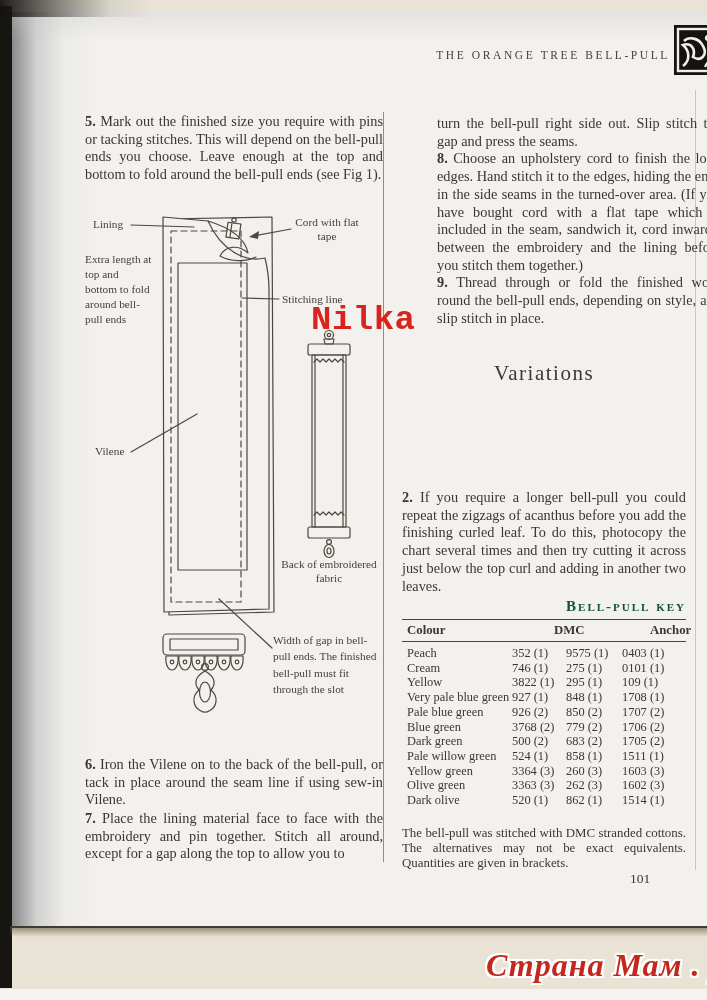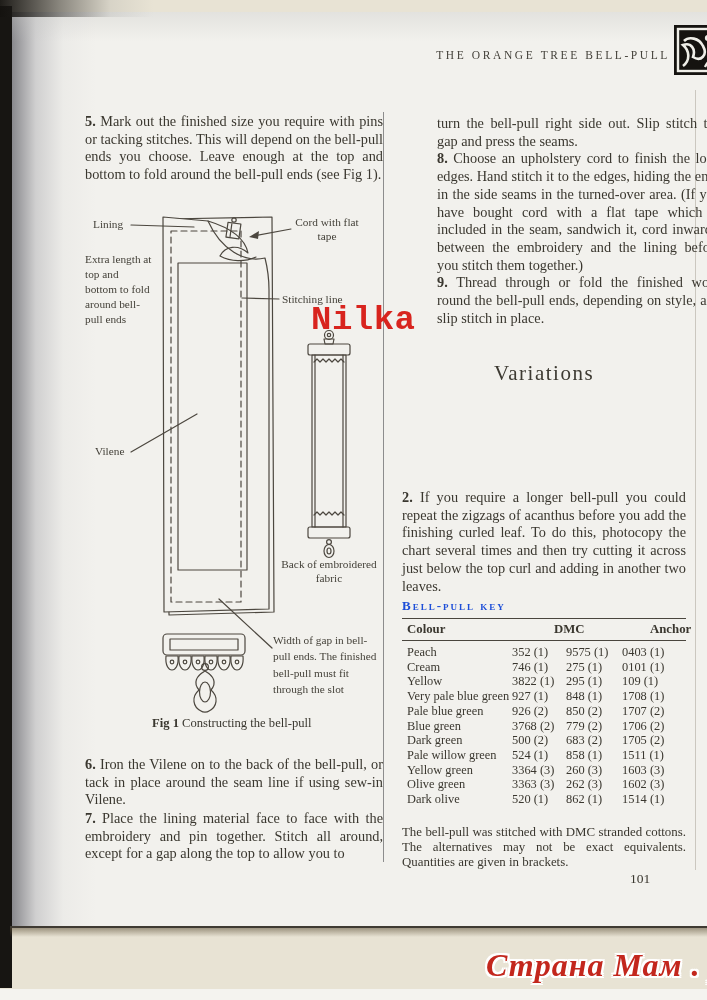--- a/index.html
+++ b/index.html
@@ -50,22 +50,22 @@
   .lbl-vilene{left:20px;top:234px;}
   .lbl-back{left:198px;top:348px;width:112px;text-align:center;line-height:13.5px;}
   .lbl-widthgap{left:198px;top:422px;width:104px;line-height:16.4px;}
   .fig-caption{position:absolute;left:77px;top:506px;width:230px;font-size:12.6px;color:#3a372f;}
   .fig-caption b{font-weight:bold;}
   .nilka{position:absolute;left:236px;top:44px;font-family:Liberation Mono, monospace;
     font-weight:bold;font-size:34px;color:#d8241e;letter-spacing:0.5px;margin-top:47px;}
 
   
   .key-table{position:absolute;left:402px;top:598px;width:284px;}
-  .key-title{text-align:left;font-variant:small-caps;font-weight:bold;letter-spacing:2px;
-    font-size:13px;color:#1d4ed8;margin:0 0 4px 0;}
+  .key-title{text-align:right;font-variant:small-caps;font-weight:bold;letter-spacing:2px;
+    font-size:15px;color:#14532d;margin:0 0 4px 0;}
   .key-rule{border:none;border-top:1.6px solid #4a463e;margin:0;}
   .key-head{display:grid;grid-template-columns:105px 54px 56px 69px;padding:3px 0 3px 5px;
     font-size:12.8px;font-weight:bold;color:#3a372f;gap:42px;}
   .key-rows{padding:4px 0 0 5px;}
   .key-row{display:grid;grid-template-columns:105px 54px 56px 69px;font-size:12.4px;
     line-height:14.7px;white-space:nowrap;color:#3a372f;}
   .key-note{margin-top:18px;font-size:12.9px;line-height:14.9px;text-align:justify;color:#3a372f;}
 
   .page-number{position:absolute;left:630px;top:871px;font-size:13.5px;color:#3a372f;}
 
@@ -161,21 +161,20 @@
       <ellipse cx="130" cy="482" rx="5.5" ry="10"></ellipse>
     </svg>
     <div class="fig-label lbl-lining">Lining</div>
     <div class="fig-label lbl-cord">Cord with flat tape</div>
     <div class="fig-label lbl-extra">Extra length at top and bottom to fold around bell-pull ends</div>
     <div class="fig-label lbl-stitching">Stitching line</div>
     <div class="fig-label lbl-vilene">Vilene</div>
     <div class="fig-label lbl-back">Back of embroidered fabric</div>
     <div class="fig-label lbl-widthgap">Width of gap in bell-pull ends. The finished bell-pull must fit through the slot</div>
     <div class="nilka">Nilka</div>
-    <div class="fig-caption"><b>Fig 1</b> <span>Constructing the bell-pull</span></div>
   </div>
 
   <p class="body-p" style="left:85px;top:756px;width:298px;"><b class="num">6.</b> <span>Iron the Vilene on to the back of the bell-pull, or tack in place around the seam line if using sew-in Vilene.</span></p>
   <p class="body-p" style="left:85px;top:810px;width:298px;"><b class="num">7.</b> <span>Place the lining material face to face with the embroidery and pin together. Stitch all around, except for a gap along the top to allow you to</span></p>
 
   <div class="right-flow">
     <p class="flow-p">turn the bell-pull right side out. Slip stitch the gap and press the seams.</p>
     <p class="flow-p"><b class="num">8.</b> <span>Choose an upholstery cord to finish the long edges. Hand stitch it to the edges, hiding the ends in the side seams in the turned-over area. (If you have bought cord with a flat tape which is included in the seam, sandwich it, cord inwards, between the embroidery and the lining before you stitch them together.)</span></p>
     <p class="flow-p"><b class="num">9.</b> <span>Thread through or fold the finished work round the bell-pull ends, depending on style, and slip stitch in place.</span></p>
   </div>

